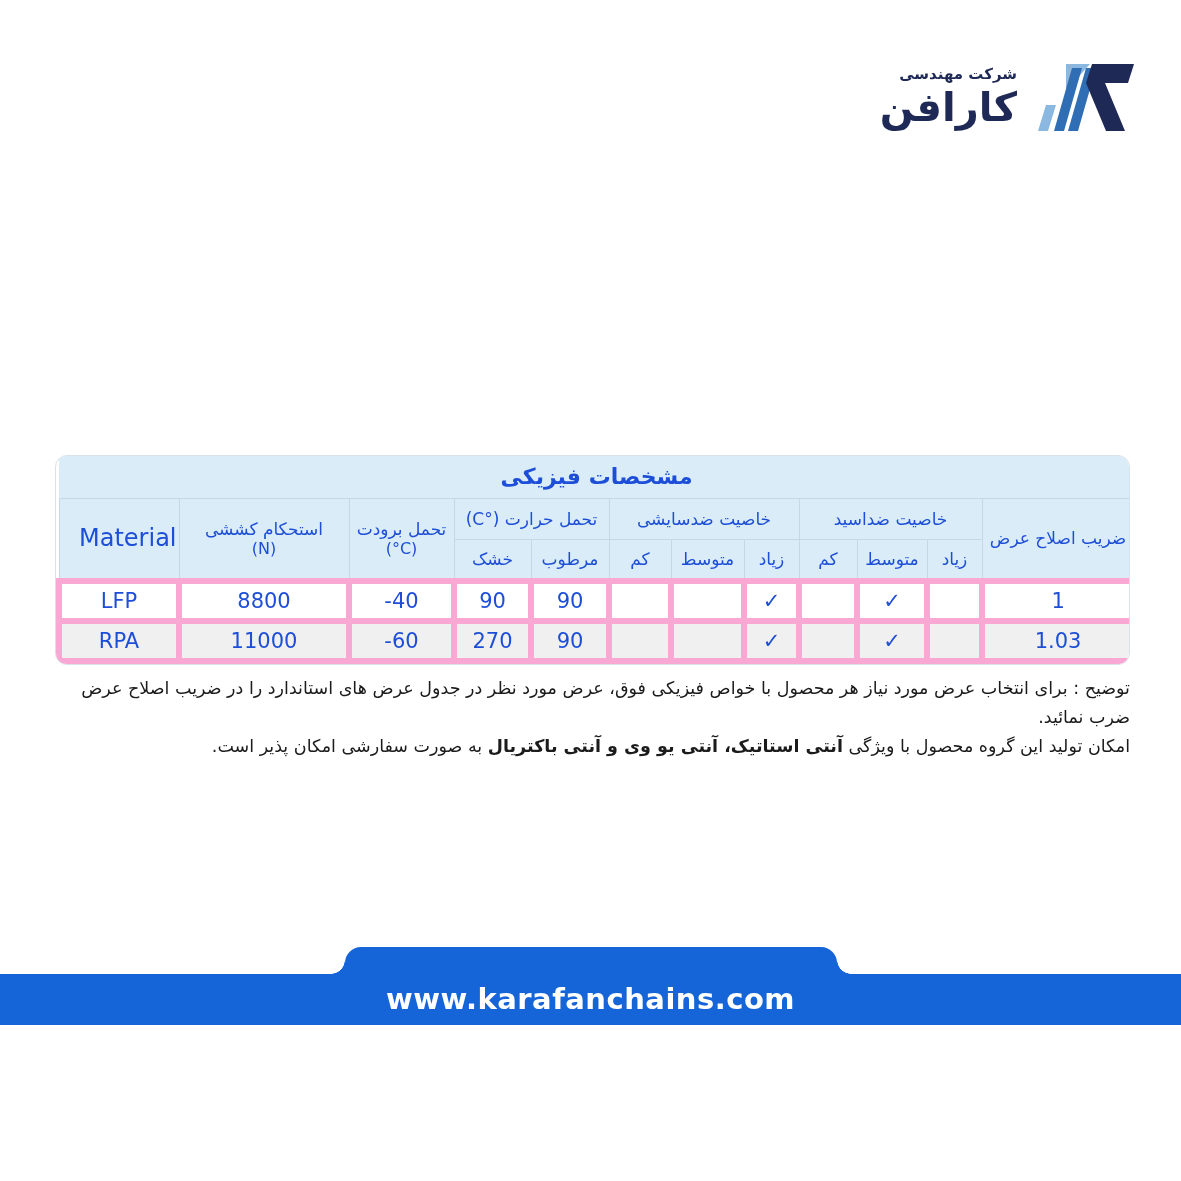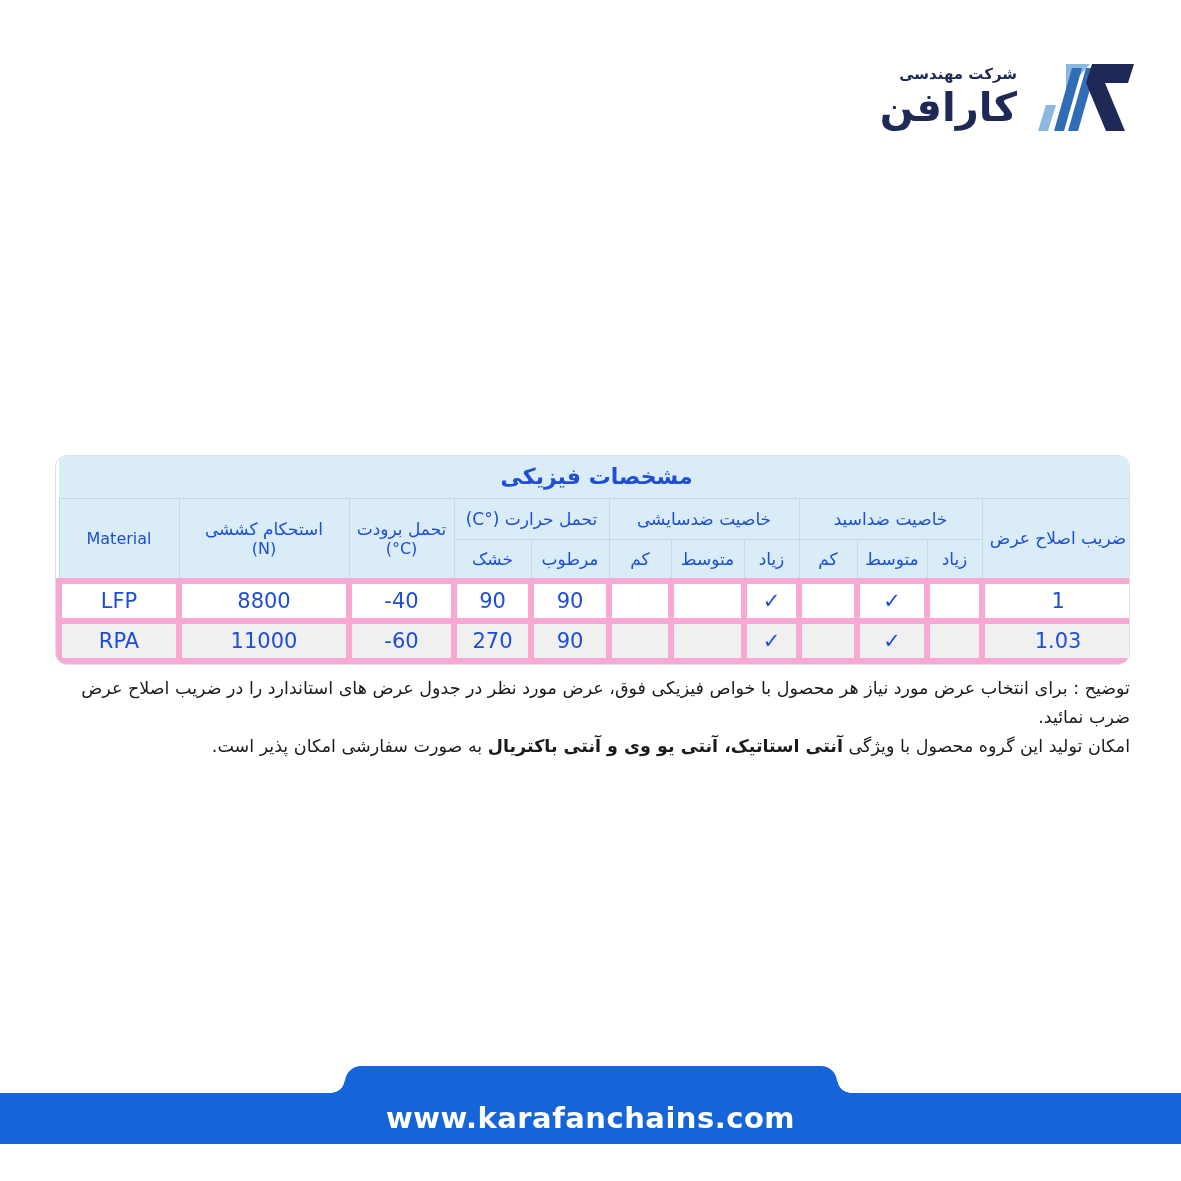--- a/index.html
+++ b/index.html
@@ -1,38 +1,38 @@
 <!DOCTYPE html>
 <html lang="fa"><head>
 <meta charset="utf-8">
 <style>
   * { margin:0; padding:0; box-sizing:border-box; }
   html,body { width:1181px; height:1181px; background:#ffffff; overflow:hidden;
               font-family:"DejaVu Sans", sans-serif; }
-  .page { position:relative; width:1181px; height:1144px; background:#fff; }
+  .page { position:relative; width:1181px; height:1025px; background:#fff; }
 
   
   .logo { position:absolute; top:58px; right:42px; display:flex; align-items:center; gap:10px; }
   .logo-text { text-align:right; color:#1e2a55; direction:rtl; }
   .logo-line1 { font-size:15px; font-weight:bold; letter-spacing:1px; line-height:20px; }
   .logo-line2 { font-size:40px; font-weight:bold; line-height:46px; }
   .logo-mark { width:112px; height:78px; }
 
   
   .spec-wrap { position:absolute; left:55px; top:455px; width:1075px;
                border:1px solid #d8e2e8; border-radius:12px; overflow:hidden; background:#fff; }
   table.spec { width:100%; border-collapse:collapse; table-layout:fixed; }
   .spec th, .spec td { text-align:center; vertical-align:middle; color:#1d4ed8; }
   .spec .title-row th { background:#daecf7; font-size:22px; font-weight:bold;
                         height:42px; direction:rtl; }
   .spec thead .hdr { background:#daecf7; border:1px solid #c6d8e3; font-size:17px;
                      font-weight:400; direction:rtl; padding:4px 2px; }
   .spec thead tr.h1 .hdr { height:41px; }
   .spec thead tr.h2 .hdr { height:42px;margin-top:12px; }
-  .spec thead .latin { direction:ltr; font-size:16px; }
+  .spec thead .latin { direction:ltr; font-size:24px;text-align:right; }
   .spec tbody td { border:6px solid #f9a8d4; font-size:21px; height:40px; direction:ltr; }
   .spec tbody tr.alt td { background:#f0f0f0; }
   .unit { font-size:16px; direction:ltr; }
   .check { font-size:23px; font-weight:600; color:#111; }
 
   
   .note { position:absolute; left:55px; top:674px; width:1075px; direction:rtl;
           text-align:right; font-size:17.5px; line-height:29px; color:#1b1b1b; }
   .note b { font-weight:bold; }
 

